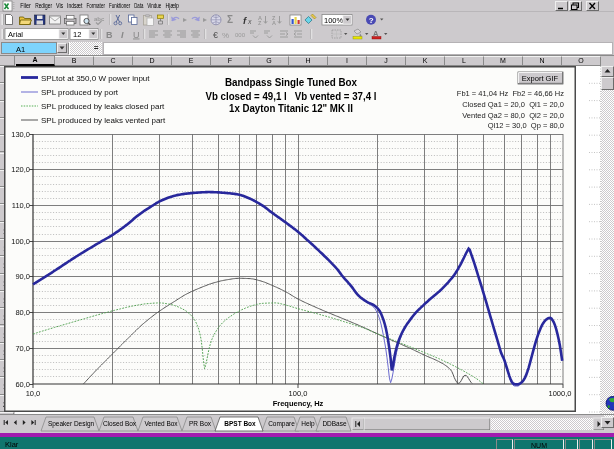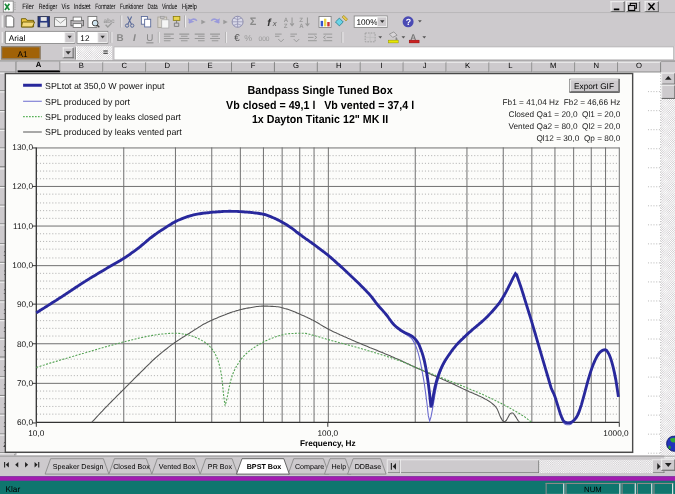--- a/index.html
+++ b/index.html
@@ -186,21 +186,21 @@
     <rect x="353" y="9.5" width="9" height="2.5" fill="#e8e800" stroke="#8a8a00" stroke-width="0.4"></rect>
     <path d="M365 6 l1.7 2 l1.7 -2 z" fill="#555"></path>
 
     <text x="373" y="9" font-size="7.5" fill="#777" font-weight="bold">A</text>
     <rect x="372" y="9.5" width="9" height="2.5" fill="#cc2222" stroke="#8a0000" stroke-width="0.4"></rect>
     <path d="M384 6 l1.7 2 l1.7 -2 z" fill="#555"></path>
   </svg>
 </div>
 
 <div class="abs" style="left:0;top:41px;width:614px;height:14px;background:#cdcacd">
-  <div class="abs" style="left:1px;top:1px;width:36px;height:12px;background:#a16207;border:1px solid #8a8a8a;font-size:7.5px;color:#000;padding:2px 0 0 14px">A1</div>
+  <div class="abs" style="left:1px;top:1px;width:56px;height:12px;background:#7dd3fc;border:1px solid #8a8a8a;font-size:7.5px;color:#000;padding:2px 0 0 14px">A1</div>
   <div class="abs btn3d" style="left:57px;top:2px;width:10px;height:10px">
         <svg width="8" height="8">
           <path d="M1.5 2.5 l2.5 3 l2.5 -3 z" fill="#333"></path>
         </svg>
       </div>
   <div class="abs checker" style="left:69px;top:1px;width:33px;height:13px"></div>
   <div class="abs" style="left:68px;top:2px;width:2px;height:11px;border-left:1px solid #8a8a8a;border-right:1px solid #fff"></div>
   <div class="abs" style="left:90px;top:2px;width:12px;height:11px;font-size:8px;color:#222;font-weight:bold;text-align:center;z-index:2">=</div>
   <div class="abs" style="left:103px;top:1px;width:510px;height:13px;background:#fff;border:1px solid #b5b2b5"></div>
 </div>

